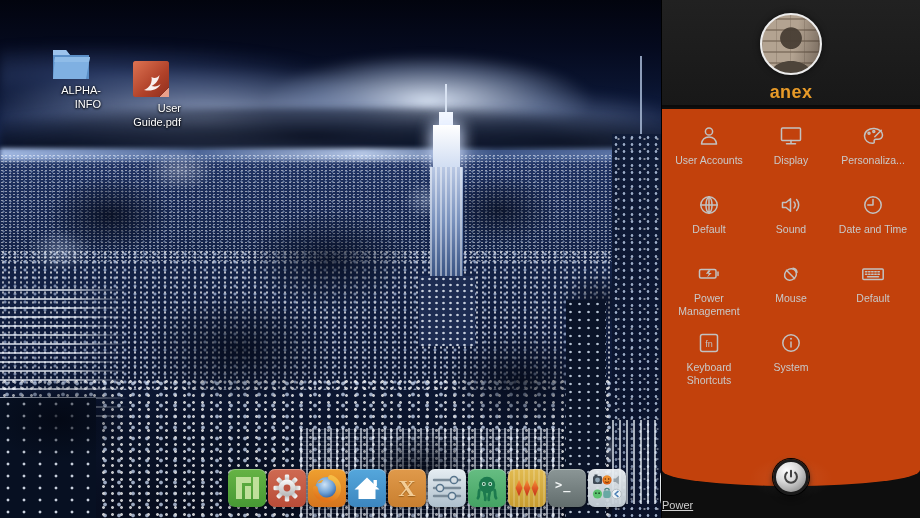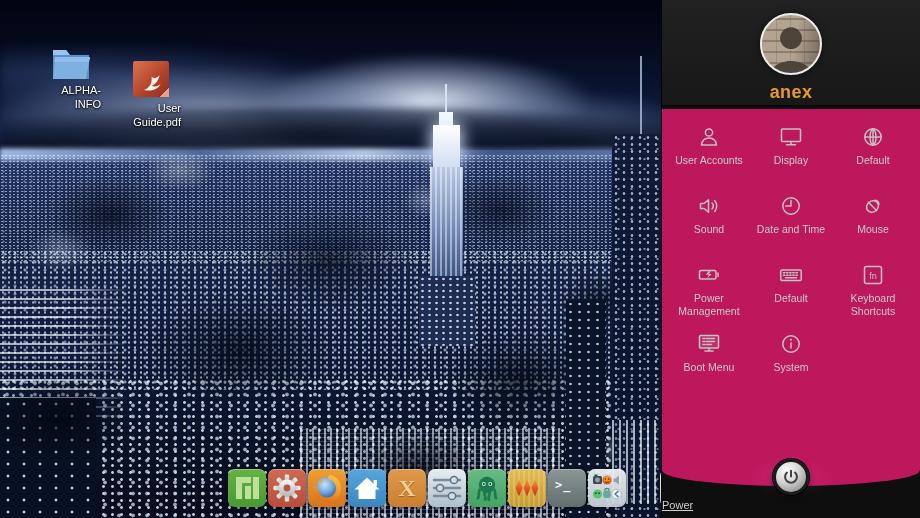--- a/index.html
+++ b/index.html
@@ -136,26 +136,26 @@
   .avatar{position:absolute;left:50%;top:13px;transform:translateX(-50%);width:62px;height:62px;
     border-radius:50%;border:2px solid #ededed;box-shadow:0 0 6px rgba(0,0,0,.6);overflow:hidden;cursor:pointer;
     background:
       radial-gradient(circle at 50% 40%,rgba(72,62,52,.95) 23%,transparent 25%),
       radial-gradient(62% 40% at 50% 102%,#4d443a 55%,transparent 58%),
       linear-gradient(100deg,transparent 55%,rgba(40,30,25,.45)),
       repeating-linear-gradient(90deg,rgba(120,105,90,.35) 0 1px,transparent 1px 14px),
       repeating-linear-gradient(0deg,#b3a391 0 9px,#8d7d6c 9px 11px);}
   .p-user{position:absolute;left:0;right:0;top:82px;text-align:center;
     color:#e79a28;font-weight:bold;font-size:18px;letter-spacing:.4px;}
-  .p-main{position:absolute;left:0;top:109px;right:0;height:377px;background:#be185d;
+  .p-main{position:absolute;left:0;top:109px;right:0;height:377px;background:#c2410c;
     border-radius:0 0 130px 130px / 0 0 16px 16px;}
   .p-grid{display:grid;grid-template-columns:repeat(3,82px);justify-content:center;
     padding-top:14px;grid-auto-rows:69px;}
   .p-item{display:flex;flex-direction:column;align-items:center;gap:4px;cursor:pointer;}
-  .p-icon{height:27px;display:flex;align-items:center;}
+  .p-icon{height:27px;display:flex;align-items:flex-start;}
   .p-icon svg{stroke:#c2c2c2;fill:none;stroke-width:1.5;stroke-linecap:round;stroke-linejoin:round;}
   .p-label{font-size:10.5px;line-height:1.25;text-align:center;color:#c9c9c9;max-width:80px;}
   .power-glow{position:absolute;left:50%;top:448px;transform:translateX(-50%);width:120px;height:60px;
     background:radial-gradient(50% 50% at 50% 50%,rgba(255,255,255,.07),transparent 70%);}
   .power-btn{position:absolute;left:50%;top:459px;transform:translateX(-50%);width:36px;height:36px;
     border-radius:50%;cursor:pointer;
     background:radial-gradient(circle at 35% 28%,#fdfdfd,#d8d8d8 40%,#9a9a9a 78%,#787878);
     border:3px solid #1b1b1b;
     box-shadow:0 0 0 1px #000,0 3px 6px rgba(0,0,0,.7),0 0 10px rgba(255,255,255,.07);}
   .power-btn svg{position:absolute;left:4px;top:4px;}
@@ -374,20 +374,31 @@
           <span class="p-icon">
             <svg width="26" height="26" viewBox="0 0 26 26">
                 <rect x="3.5" y="5" width="19" height="12.5" rx="1"></rect>
                 <path d="M13 17.5v3.2M8.5 20.7h9"></path>
               </svg>
           </span>
           <span class="p-label">Display</span>
         </div>
 
 
+        <div class="p-item">
+          <span class="p-icon">
+            <svg width="26" height="26" viewBox="0 0 26 26">
+              <path d="M14.5 5.5C9 5 4.5 8.6 4.5 13c0 4.2 3.6 7.3 8.2 7.3 1.3 0 1.8-.8 1.5-1.8-.4-1.2.3-2.2 1.7-2.2h2c2.7 0 4.6-1.8 4.6-4.2 0-3.4-3.4-6.2-8-6.6z"></path>
+              <circle cx="9" cy="10.2" r="1"></circle>
+                <circle cx="13.8" cy="8.6" r="1"></circle>
+                <path d="M14.8 13.8 21.3 7.3"></path>
+            </svg>
+          </span>
+          <span class="p-label">Personaliza...</span>
+        </div>
 
         <div class="p-item">
           <span class="p-icon">
             <svg width="26" height="26" viewBox="0 0 26 26">
                 <circle cx="13" cy="13" r="8.2"></circle>
                 <path d="M13 4.8v16.4M4.8 13h16.4M13 4.8c4 2.2 4 14.2 0 16.4M13 4.8c-4 2.2-4 14.2 0 16.4"></path>
               </svg>
           </span>
           <span class="p-label">Default</span>
         </div>
@@ -403,73 +414,63 @@
         </div>
 
         <div class="p-item">
           <span class="p-icon">
             <svg width="26" height="26" viewBox="0 0 26 26">
                 <circle cx="13" cy="13" r="8.2"></circle>
                 <path d="M13 7.5V13H7.8"></path>
               </svg>
           </span>
           <span class="p-label">Date and Time</span>
-        </div>
-
-        <div class="p-item">
-          <span class="p-icon">
-            <svg width="26" height="26" viewBox="0 0 26 26">
-                <ellipse cx="12.5" cy="13.5" rx="6.2" ry="5.4" transform="rotate(-38 12.5 13.5)"></ellipse>
-                <path d="M8.4 9.2l8.2 8.4M15 7.2a4.6 4.6 0 0 1 4 4.2"></path>
-              </svg>
-          </span>
-          <span class="p-label">Mouse</span>
         </div>
 
         <div class="p-item">
           <span class="p-icon">
             <svg width="26" height="26" viewBox="0 0 26 26">
                 <rect x="3.5" y="8.5" width="16.5" height="8.5" rx="1.5"></rect>
                 <path d="M22 11v3.5"></path>
                 <path d="M12.5 9.2l-2.6 3.6h3l-1.8 3.8 4.6-4.6h-2.8l1.8-2.8z" style="fill:#c2c2c2;stroke:none"></path>
               </svg>
           </span>
           <span class="p-label">Power Management</span>
         </div>
 
         <div class="p-item">
           <span class="p-icon">
             <svg width="26" height="26" viewBox="0 0 26 26">
+                <ellipse cx="12.5" cy="13.5" rx="6.2" ry="5.4" transform="rotate(-38 12.5 13.5)"></ellipse>
+                <path d="M8.4 9.2l8.2 8.4M15 7.2a4.6 4.6 0 0 1 4 4.2"></path>
+              </svg>
+          </span>
+          <span class="p-label">Mouse</span>
+        </div>
+
+        <div class="p-item">
+          <span class="p-icon">
+            <svg width="26" height="26" viewBox="0 0 26 26">
                 <rect x="2.8" y="8" width="20.4" height="10.5" rx="1"></rect>
             <path d="M5.5 10.7h1.4M8.6 10.7H10M11.7 10.7h1.4M14.8 10.7h1.4M17.9 10.7h1.4M5.5 13.2h1.4M8.6 13.2H10M11.7 13.2h1.4M14.8 13.2h1.4M17.9 13.2h1.4M7.5 15.8h11"></path>
               </svg>
           </span>
           <span class="p-label">Default</span>
         </div>
 
         <div class="p-item">
           <span class="p-icon">
             <svg width="26" height="26" viewBox="0 0 26 26">
                 <rect x="4.5" y="4.5" width="17" height="17" rx="2"></rect>
             <text x="13" y="16.6" text-anchor="middle" font-size="9" font-family="Liberation Sans, sans-serif" style="fill:#c2c2c2;stroke:none">fn</text>
               </svg>
           </span>
           <span class="p-label">Keyboard Shortcuts</span>
         </div>
 
-        <div class="p-item">
-          <span class="p-icon">
-            <svg width="26" height="26" viewBox="0 0 26 26">
-                <rect x="3.5" y="4.5" width="19" height="12.5" rx="1" style="fill:rgba(194,194,194,.14)"></rect>
-                <path d="M7 7.5h2M10.5 7.5h8M7 10.5h2M10.5 10.5h8M7 13.5h2M10.5 13.5h5"></path>
-                <path d="M13 17v3M9 20h8"></path>
-              </svg>
-          </span>
-          <span class="p-label">Boot Menu</span>
-        </div>
 
         <div class="p-item">
           <span class="p-icon">
             <svg width="26" height="26" viewBox="0 0 26 26">
                 <circle cx="13" cy="13" r="8.2"></circle>
                 <path d="M13 12v5"></path>
                 <circle cx="13" cy="8.8" r="1" style="fill:#c2c2c2;stroke:none"></circle>
               </svg>
           </span>
           <span class="p-label">System</span>

